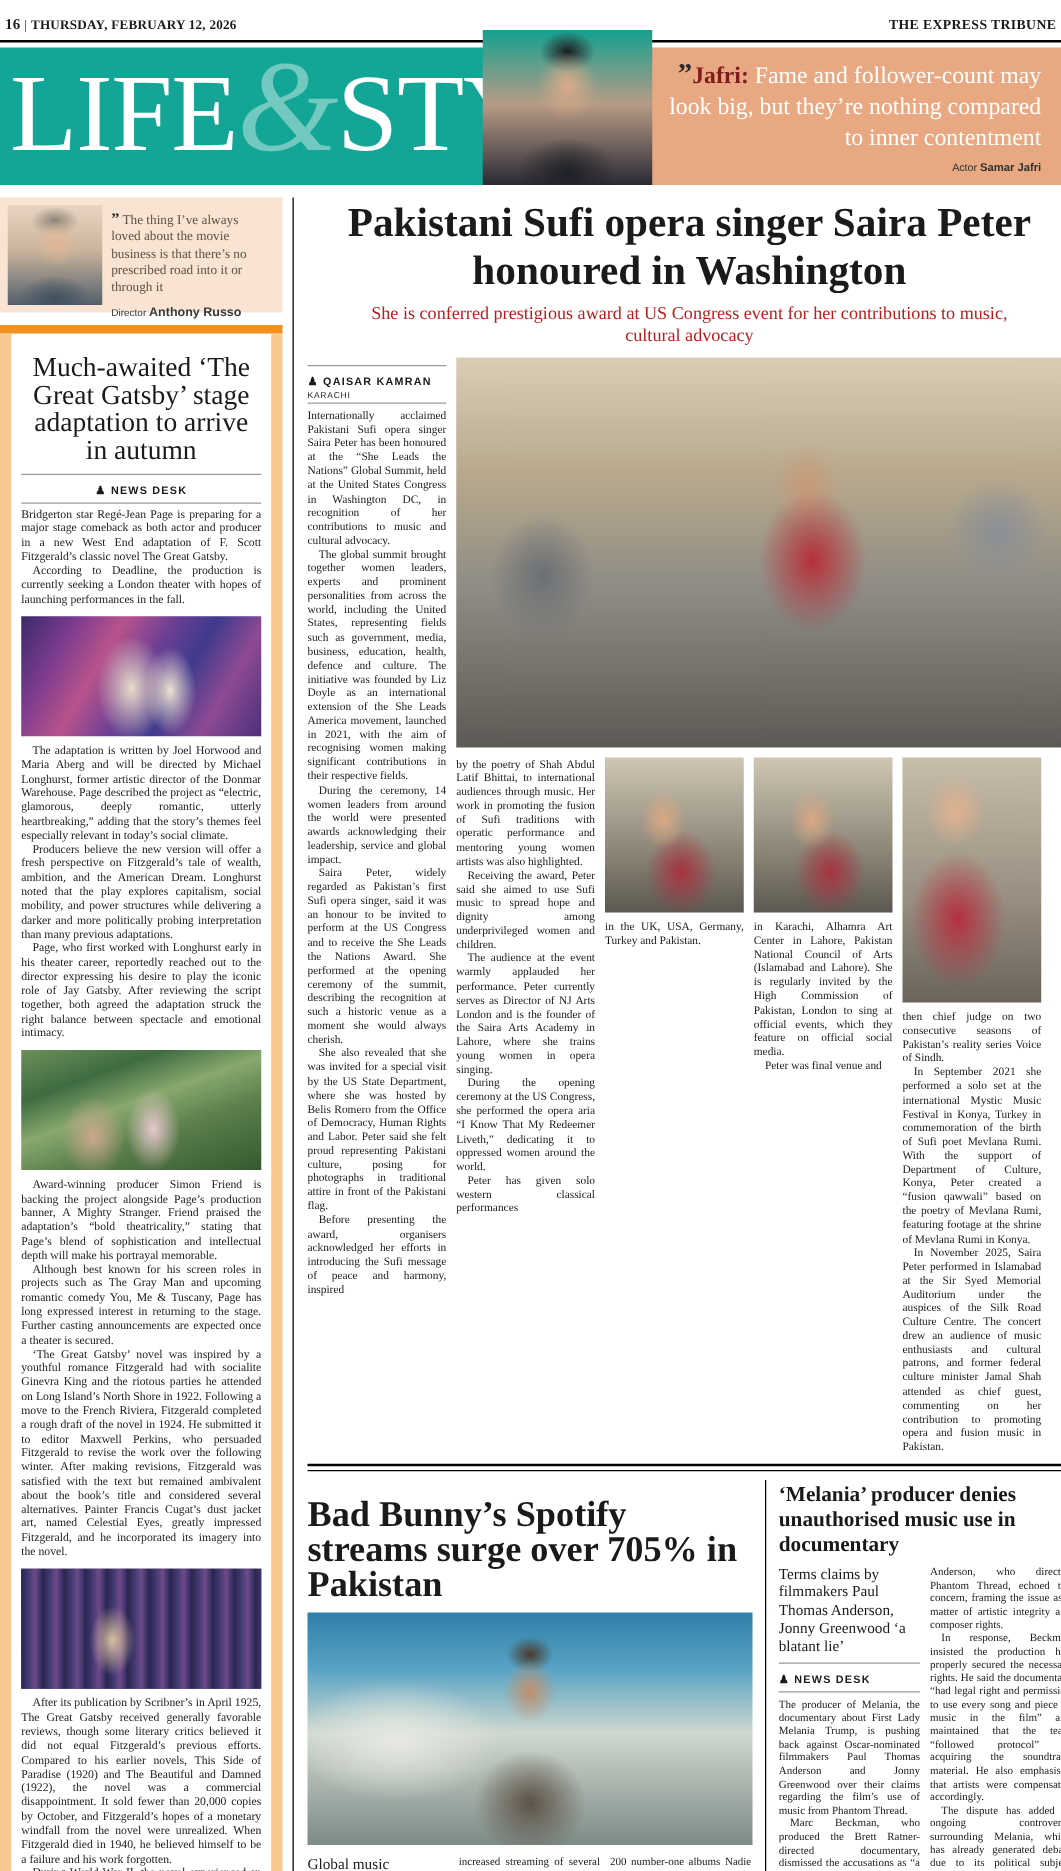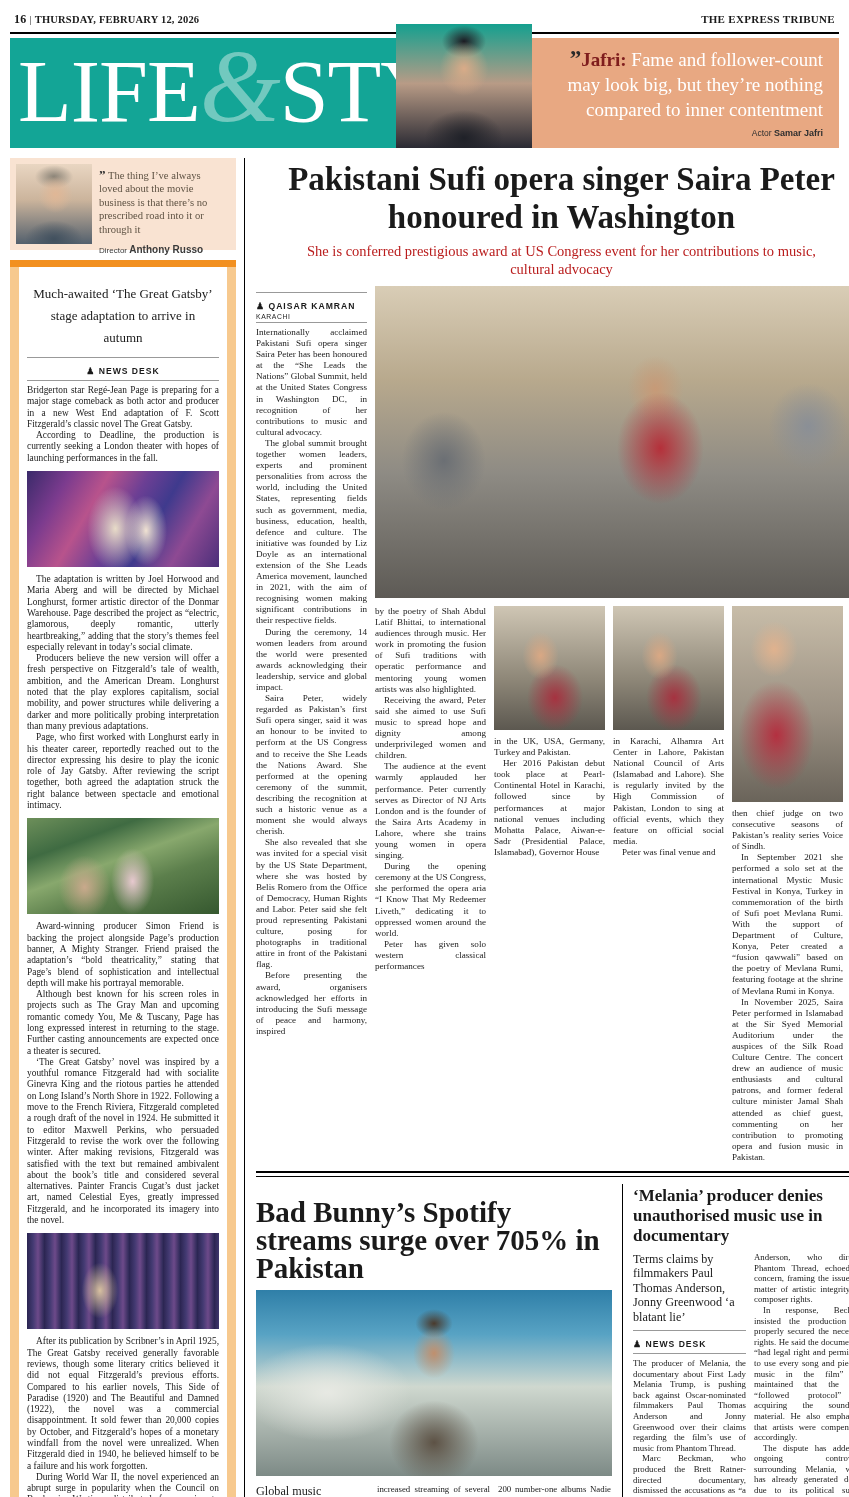--- a/index.html
+++ b/index.html
@@ -4,21 +4,21 @@
 <style>
   * { box-sizing: border-box; }
   html, body { margin:0; padding:0; }
   body {
     width: 849px; height: 1497px;
     background: #ffffff;
     font-family: "Liberation Serif", serif;
     color: #1a1a1a;
     overflow: hidden;
   }
-  .page { position: relative; width:849px; height:1497px; padding: 0 10px; }
+  .page { position: relative; width:849px; height:1497px; padding: 0 0; }
 
   
   .masthead {
     display:flex; align-items:baseline; justify-content:space-between;
     padding: 12px 4px 5px 4px;
     border-bottom: 2px solid #000;
   }
   .folio { font-size: 10.5px; letter-spacing:.2px; font-weight:700; }
   .folio .num { font-size: 12px; }
   .folio .sep { font-weight:400; margin:0 3px; }
@@ -70,21 +70,21 @@
   .quote-text .qmark2 { color:#2a2a2a; font-weight:700; font-size:13px; }
   .quote-credit { font-size:8px; margin-top:8px; color:#3a3a3a;
     font-family:"Liberation Sans", sans-serif; }
   .quote-credit b { font-size:10px; }
 
   .orange-rule { height:7px; background:#f29020; margin:10px 0 0 0; }
 
   
   .gatsby-box { border:9px solid #f7c98e; border-top:none; background:#fff; padding:8px 8px 10px 8px; }
   .gatsby-head {
-    font-size:13px; line-height:22px; text-align:center; margin:8px 4px 8px 4px;
+    font-size:22px; line-height:22px; text-align:center; margin:8px 4px 8px 4px;
     font-family:"Liberation Serif", serif;
   }
   .byline-rule { border-top:1px solid #999; border-bottom:1px solid #999; padding:2px 0; margin:6px 0 4px 0;
     text-align:center; }
   .byline {
     font-family:"Liberation Sans", sans-serif; font-size:8.6px; letter-spacing:1px; font-weight:700;
   }
   .byline .glyph { font-size:9px; }
   .byline-city { font-family:"Liberation Sans", sans-serif; font-size:6.8px; letter-spacing:.6px; }
 
@@ -299,21 +299,20 @@
             <div class="mcol">
               <p class="body first">by the poetry of Shah Abdul Latif Bhittai, to international audiences through music. Her work in promoting the fusion of Sufi traditions with operatic performance and mentoring young women artists was also highlighted.</p>
               <p class="body">Receiving the award, Peter said she aimed to use Sufi music to spread hope and dignity among underprivileged women and children.</p>
               <p class="body">The audience at the event warmly applauded her performance. Peter currently serves as Director of NJ Arts London and is the founder of the Saira Arts Academy in Lahore, where she trains young women in opera singing.</p>
               <p class="body">During the opening ceremony at the US Congress, she performed the opera aria “I Know That My Redeemer Liveth,” dedicating it to oppressed women around the world.</p>
               <p class="body">Peter has given solo western classical performances</p>
             </div>
             <div class="mcol">
               <div class="ph ph-inset1"></div>
               <p class="body first" style="margin-top:6px;">in the UK, USA, Germany, Turkey and Pakistan.</p>
-              <p class="body">Her 2016 Pakistan debut took place at Pearl-Continental Hotel in Karachi, followed since by performances at major national venues including Mohatta Palace, Aiwan-e-Sadr (Presidential Palace, Islamabad), Governor House</p>
             </div>
             <div class="mcol">
               <div class="ph ph-inset1"></div>
               <p class="body first" style="margin-top:6px;">in Karachi, Alhamra Art Center in Lahore, Pakistan National Council of Arts (Islamabad and Lahore). She is regularly invited by the High Commission of Pakistan, London to sing at official events, which they feature on official social media.</p>
               <p class="body">Peter was final venue and</p>
             </div>
             <div class="mcol">
               <div class="ph ph-inset2"></div>
               <p class="body first" style="margin-top:6px;">then chief judge on two consecutive seasons of Pakistan’s reality series Voice of Sindh.</p>
               <p class="body">In September 2021 she performed a solo set at the international Mystic Music Festival in Konya, Turkey in commemoration of the birth of Sufi poet Mevlana Rumi. With the support of Department of Culture, Konya, Peter created a “fusion qawwali” based on the poetry of Mevlana Rumi, featuring footage at the shrine of Mevlana Rumi in Konya.</p>

